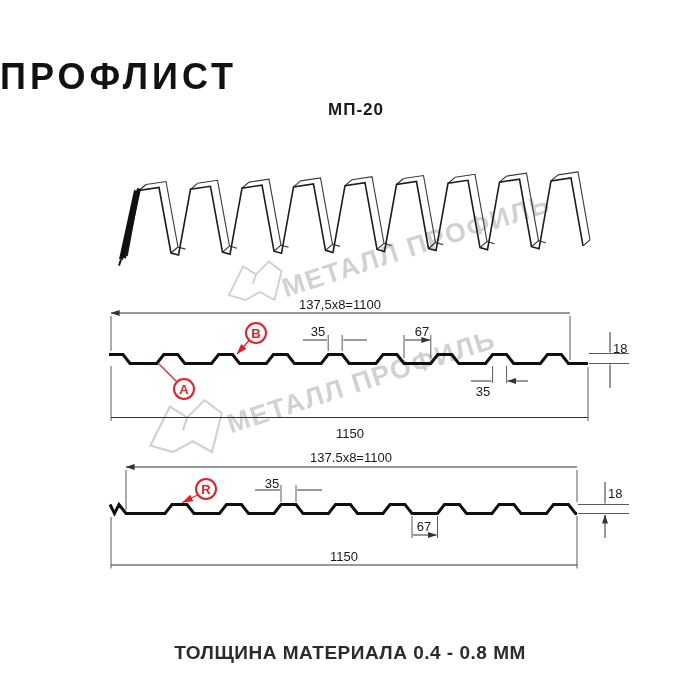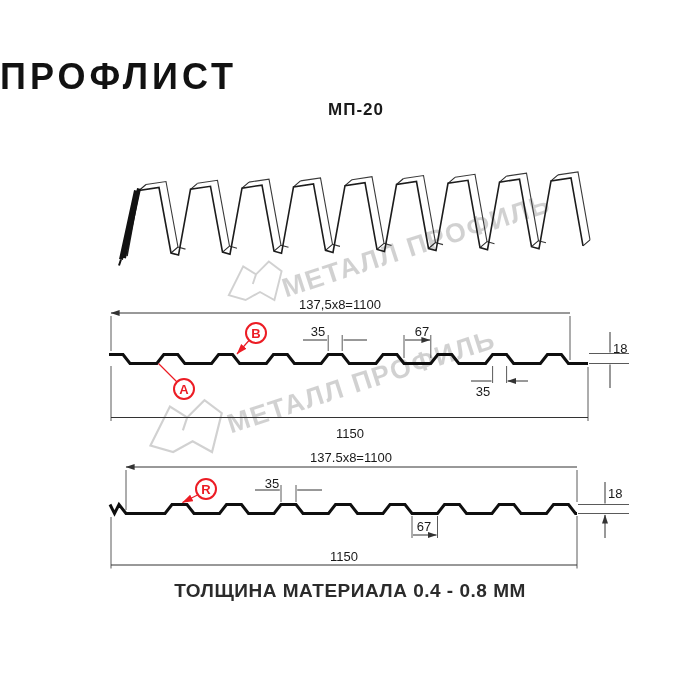--- a/index.html
+++ b/index.html
@@ -3,21 +3,21 @@
 <meta charset="utf-8">
 <style>
   html,body{margin:0;padding:0;}
   body{width:700px;height:700px;background:#ffffff;position:relative;overflow:hidden;
        font-family:"Liberation Sans", sans-serif;}
   .page{position:absolute;inset:0;}
   .title{position:absolute;left:0;top:56px;width:700px;text-align:left;
          font-size:36px;font-weight:bold;letter-spacing:4px;color:#121212;}
   .subtitle{position:absolute;left:6px;top:100px;width:700px;text-align:center;
          font-size:17px;font-weight:bold;letter-spacing:1px;color:#1a1a1a;}
-  .footer-note{position:absolute;left:0;top:580px;width:700px;text-align:center;
+  .footer-note{position:absolute;left:0;top:642px;width:700px;text-align:center;
          font-size:19px;font-weight:bold;letter-spacing:0.5px;color:#2b2b2b;}
   .wm{position:absolute;font-size:27px;font-weight:bold;letter-spacing:1.5px;
       color:rgba(0,0,0,0.18);white-space:nowrap;transform-origin:0 50%;
       transform:rotate(-18deg);z-index:1;}
   .wm1{left:283px;top:274px;}
   .wm2{left:228px;top:410px;}
   svg.linework{position:absolute;left:0;top:0;z-index:2;}
   .dimtext{font-size:13px;fill:#1a1a1a;}
   .lbltext{font-size:13px;font-weight:bold;fill:#ec1c24;}
 </style>

